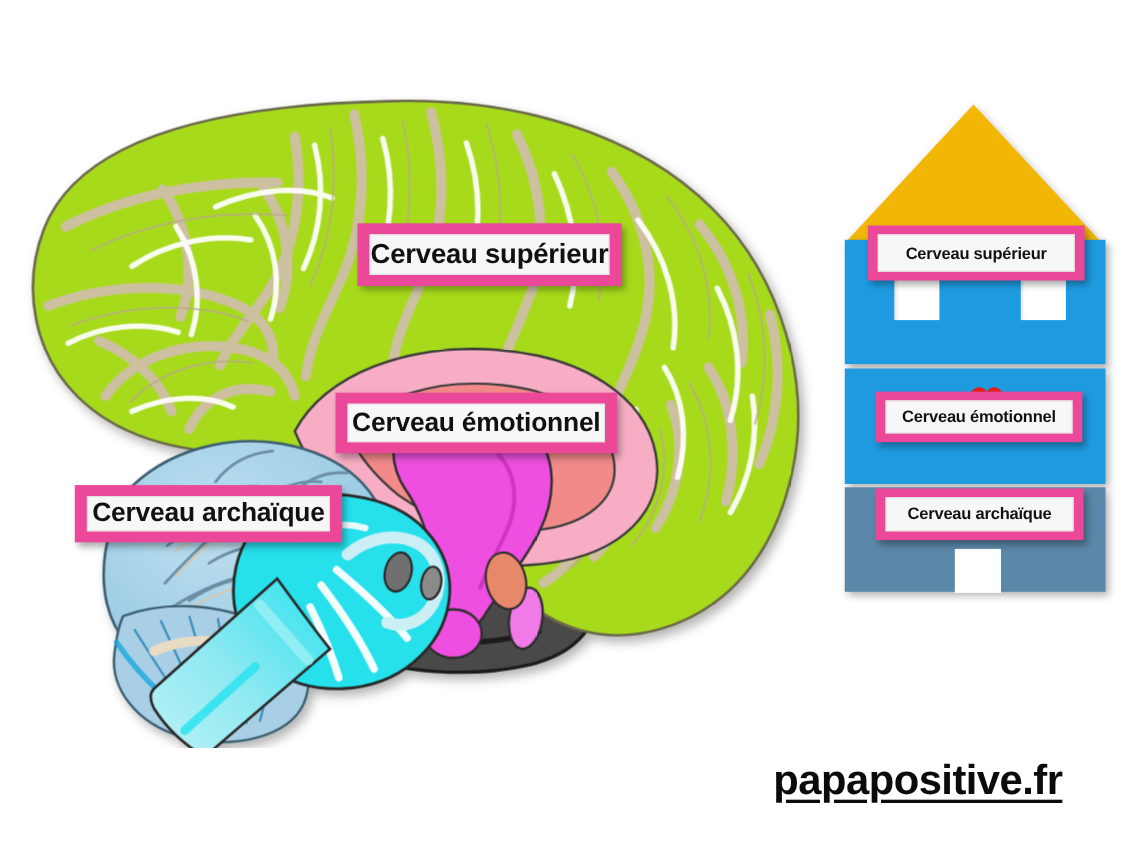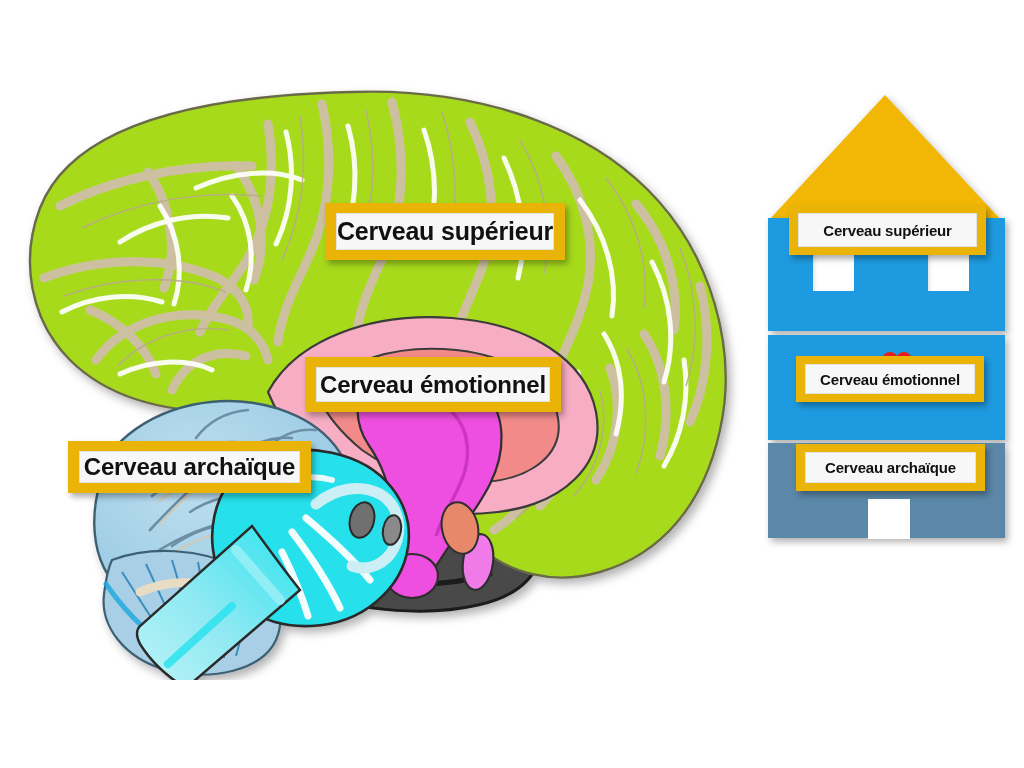--- a/index.html
+++ b/index.html
@@ -9,21 +9,21 @@
     background:#ffffff;
     font-family:"Liberation Sans","DejaVu Sans",sans-serif;
     overflow:hidden;
     position:relative;
   }
   #stage{position:absolute;left:0;top:0;width:1024px;height:768px;background:#fff;}
 
   
   .plaque{
     position:absolute;
-    background:#eab308;
+    background:#ec4899;
     box-shadow:3px 4px 6px rgba(0,0,0,0.32);
     display:flex;align-items:center;justify-content:center;
     box-sizing:border-box;
   }
   .plaque .inner{
     background:#f7f7f7;
     border:1px solid #e2e2e2;
     width:calc(100% - 22px);
     height:calc(100% - 20px);
     display:flex;align-items:center;justify-content:center;
@@ -323,14 +323,15 @@
       <span class="txt">Cerveau émotionnel</span>
     </div>
   </div>
 
   <div class="plaque house-plaque" id="h-lbl-arch">
     <div class="inner">
       <span class="txt">Cerveau archaïque</span>
     </div>
   </div>
 
+  <div id="footer">papapositive.fr</div>
 
 </div>
 
 </body></html>

